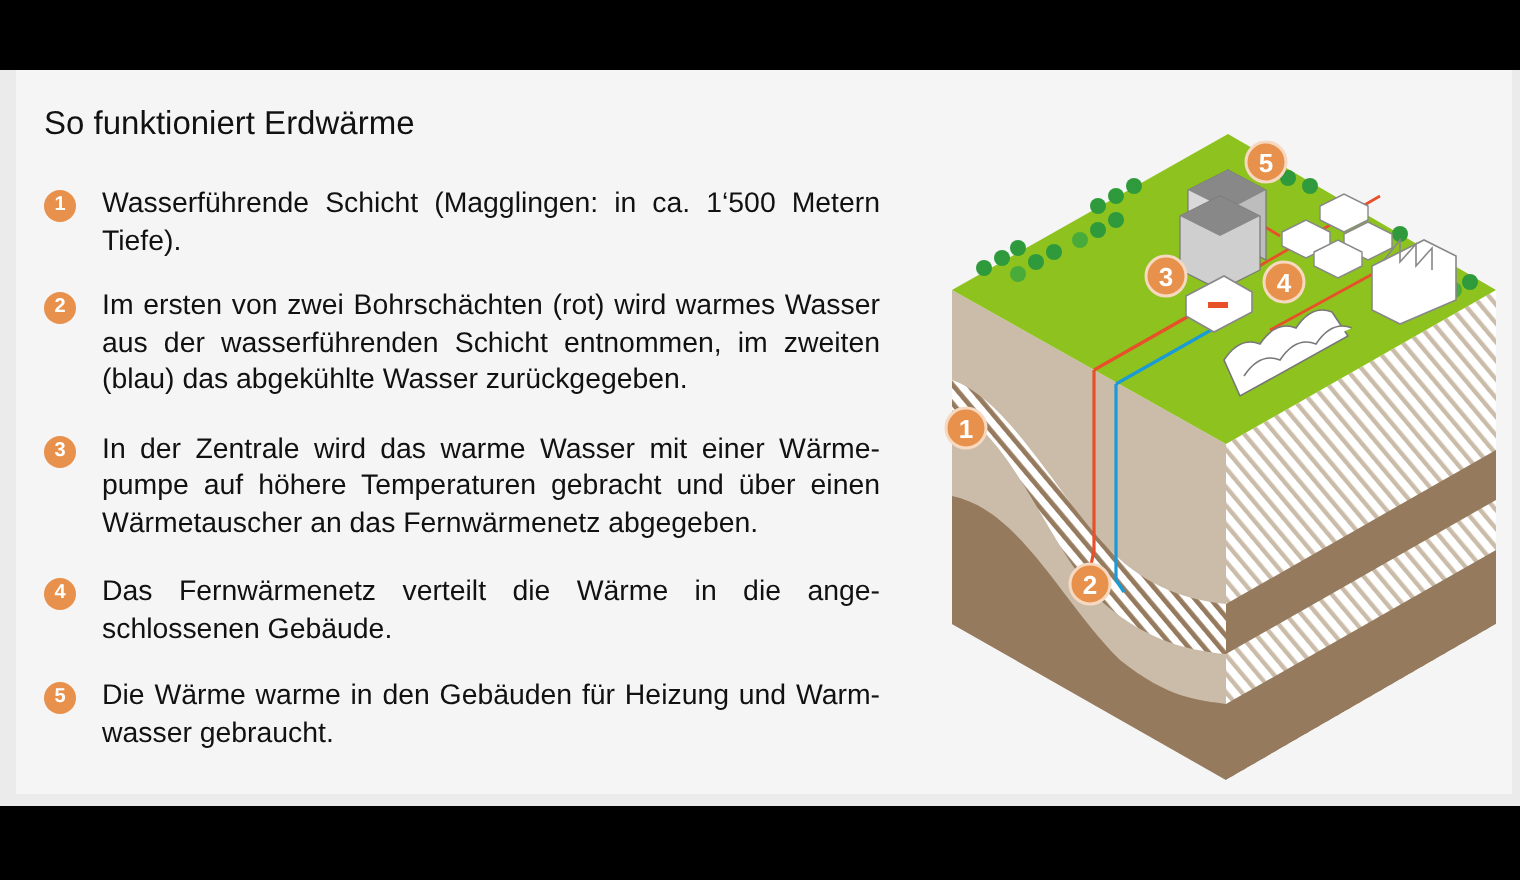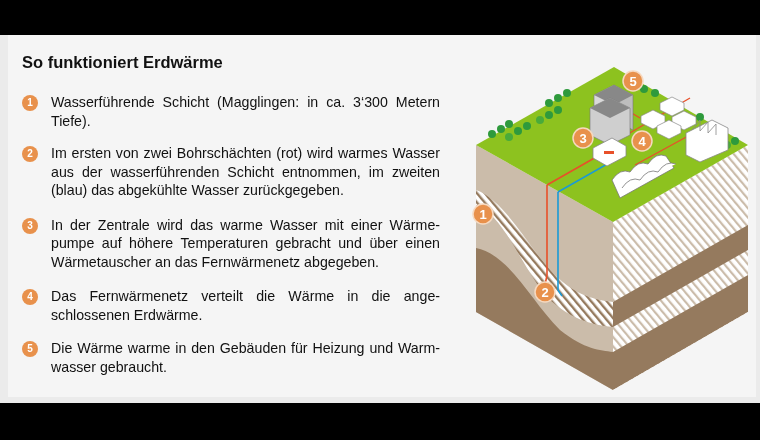--- a/index.html
+++ b/index.html
@@ -1,19 +1,19 @@
 <!DOCTYPE html>
 <html><head>
 <meta charset="utf-8">
 <style>
   html, body { margin:0; padding:0; }
   body { width:760px; height:440px; background:#000; position:relative; overflow:hidden; font-family:"Liberation Sans", sans-serif; }
   .frame { position:absolute; left:0; top:35px; width:760px; height:368px; background:#ebebeb; }
   .panel { position:absolute; left:8px; top:35px; width:748px; height:362px; background:#f5f5f5; }
-  .title { position:absolute; left:22px; top:53px; font-size:16.5px; font-weight:bold; color:#111; margin:0; }
+  .title { position:absolute; left:22px; top:53px; font-size:16.5px; font-weight:normal; color:#111; margin:0; }
   .steps { position:absolute; left:22px; top:93px; width:418px; margin:0; padding:0; list-style:none; }
   .step { position:relative; padding-left:29px; font-size:14.2px; line-height:18.5px; color:#111; text-align:justify; }
   .step.s1 { margin-bottom:14px; }
   .step.s2 { margin-bottom:16px; }
   .step.s3 { margin-bottom:16px; }
   .step.s4 { margin-bottom:15px; }
   .badge { position:absolute; left:0; top:2px; width:16px; height:16px; border-radius:50%; background:#e8914c; color:#fff; font-size:10px; font-weight:bold; text-align:center; line-height:16px; }
   .txt { display:block; }
   .illus { position:absolute; left:460px; top:40px; width:300px; height:360px; }
 </style>
@@ -21,33 +21,33 @@
 <body>
 
 <div class="frame"></div>
 <div class="panel"></div>
 
 <h1 class="title">So funktioniert Erdwärme</h1>
 
 <ul class="steps">
   <li class="step s1">
     <span class="badge">1</span>
-    <span class="txt">Wasserführende Schicht (Magglingen: in ca. 3‘300 Metern Tiefe).</span>
+    <span class="txt">Wasserführende Schicht (Magglingen: in ca. 1‘500 Metern Tiefe).</span>
   </li>
   <li class="step s2">
     <span class="badge">2</span>
     <span class="txt">Im ersten von zwei Bohrschächten (rot) wird warmes Wasser aus der wasserführenden Schicht entnommen, im zweiten (blau) das abgekühlte Wasser zurückgegeben.</span>
   </li>
   <li class="step s3">
     <span class="badge">3</span>
     <span class="txt">In der Zentrale wird das warme Wasser mit einer Wärme-pumpe auf höhere Temperaturen gebracht und über einen Wärmetauscher an das Fernwärmenetz abgegeben.</span>
   </li>
   <li class="step s4">
     <span class="badge">4</span>
-    <span class="txt">Das Fernwärmenetz verteilt die Wärme in die ange-schlossenen Erdwärme.</span>
+    <span class="txt">Das Fernwärmenetz verteilt die Wärme in die ange-schlossenen Gebäude.</span>
   </li>
   <li class="step s5">
     <span class="badge">5</span>
     <span class="txt">Die Wärme warme in den Gebäuden für Heizung und Warm-wasser gebraucht.</span>
   </li>
 </ul>
 
 <svg class="illus" viewBox="460 40 300 360" width="300" height="360" xmlns="http://www.w3.org/2000/svg">
   <defs>
     <pattern id="hatchW" patternUnits="userSpaceOnUse" width="6" height="6" patternTransform="rotate(-40)">

